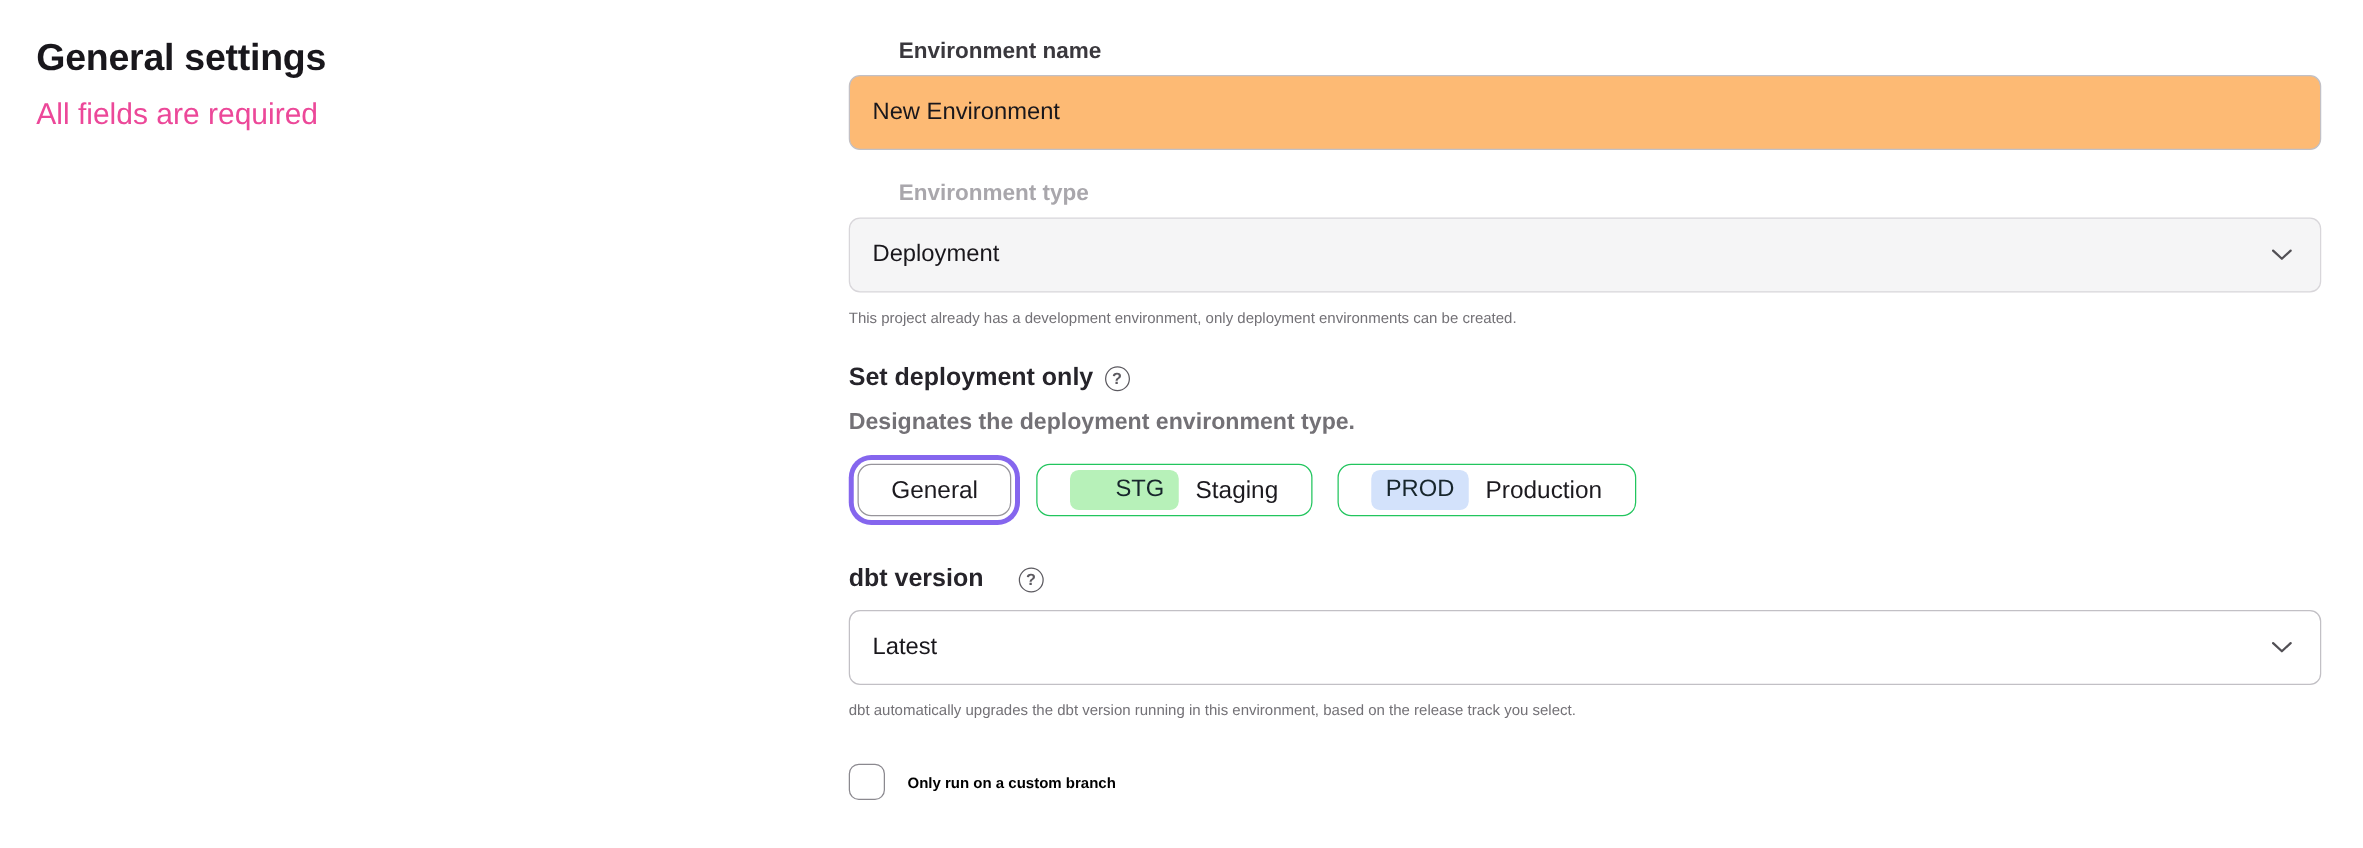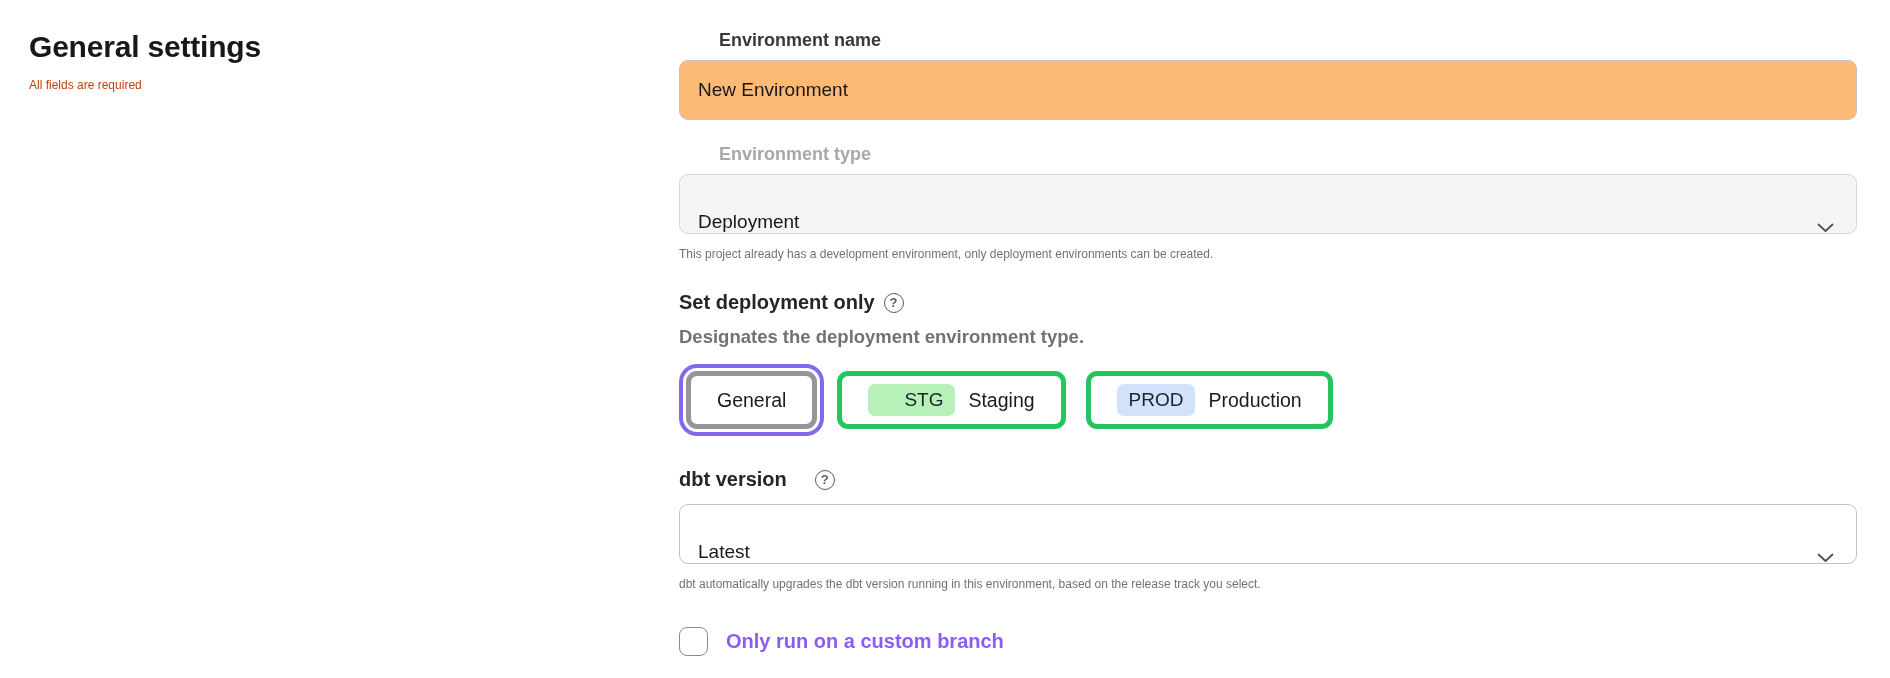--- a/index.html
+++ b/index.html
@@ -6,21 +6,21 @@
   html, body { width: 1890px; height: 678px; background: #ffffff; overflow: hidden; }
   body {
     font-family: "Liberation Sans", sans-serif;
     color: #19171c;
     position: relative;
   }
 
   
   .left-col { position: absolute; left: 29px; top: 30px; width: 600px; }
   .page-title { font-size: 30px; font-weight: 700; color: #19171c; letter-spacing: -0.2px; }
-  .page-subtitle { margin-top: 14px; font-size: 12px; color: #c2410c; }
+  .page-subtitle { margin-top: 14px; font-size: 24px; color: #ec4899; }
 
   
   .form-col { position: absolute; left: 679px; top: 30px; width: 1178px; }
 
   .field-label {
     font-size: 18px; font-weight: 600; color: #3a383d; margin-bottom: 9px; margin-left: 40px;
   }
   .field-label.disabled { color: #a9a7ac; }
 
   .text-input {
@@ -28,21 +28,21 @@
     border: 1px solid #c2c0c5; border-radius: 9px;
     background: #fdba74; color: #19171c;
     font-family: "Liberation Sans", sans-serif;
     font-size: 19px; padding: 0 18px; outline: none;
   }
 
   .select {
     width: 100%; height: 60px;
     border: 1px solid #c2c0c5; border-radius: 9px;
     background: #ffffff;
-    display: flex; align-items: flex-end; justify-content: space-between;
+    display: flex; align-items: center; justify-content: space-between;
     padding: 0 22px 0 18px;
     font-size: 19px; color: #19171c; cursor: pointer;
   }
   .select.disabled { background: #f5f5f6; border-color: #d8d6da; cursor: default; }
   .chevron { display: inline-flex; align-items: center; }
 
   .helper-text { margin-top: 13px; font-size: 12px; color: #737176; }
 
   .section-heading {
     display: flex; align-items: center; gap: 9px;
@@ -52,22 +52,22 @@
     display: inline-flex; align-items: center; justify-content: center;
     width: 20px; height: 20px; border: 1.6px solid #5c5a60; border-radius: 50%;
     font-size: 13px; font-weight: 700; color: #5c5a60; cursor: pointer;
     flex: 0 0 auto;
   }
   .section-desc { margin-top: 12px; font-size: 18.5px; color: #737176; font-weight: bold; }
 
   
   .seg-row { display: flex; align-items: center; gap: 20px; margin-top: 16px; padding: 7px 0 7px 7px; }
   .seg-btn {
-    height: 58px; background: #ffffff;
-    border: 5px solid #22c55e; border-radius: 11px;
+    height: 42px; background: #ffffff;
+    border: 1px solid #22c55e; border-radius: 11px;
     display: inline-flex; align-items: center; gap: 13px;
     padding: 0 26px; font-family: "Liberation Sans", sans-serif;
     font-size: 19.5px; color: #1c1a1f; cursor: pointer; white-space: nowrap;
   }
   .seg-btn.selected {
     border-color: #97959b;
     box-shadow: 0 0 0 3px #ffffff, 0 0 0 7px var(--accent, #8566ee);
   }
   .badge {
     display: inline-flex; align-items: center;
@@ -76,21 +76,21 @@
   }
   .badge-stg { background: var(--badge-green, #b7f1b9); padding-left: 36px; }
   .badge-prod { background: var(--badge-blue, #d3e2fb); }
 
   
   .checkbox-row { display: flex; align-items: center; gap: 18px; margin-top: 36px; cursor: pointer; }
   .checkbox-box {
     width: 29px; height: 29px; border: 1.6px solid #8b898f; border-radius: 8px;
     background: #ffffff; flex: 0 0 auto; cursor: pointer;
   }
-  .checkbox-label { font-size: 20px; font-weight: 600; color: #8b5cf6; }
+  .checkbox-label { font-size: 12px; font-weight: 600; color: #000000; }
 
   .mt-24 { margin-top: 24px; }
   .mt-30 { margin-top: 30px; }
   .mt-32 { margin-top: 32px; gap: 28px; }
 </style>
 </head>
 <body>
 
 <div class="left-col">
   <div class="page-title">General settings</div>

